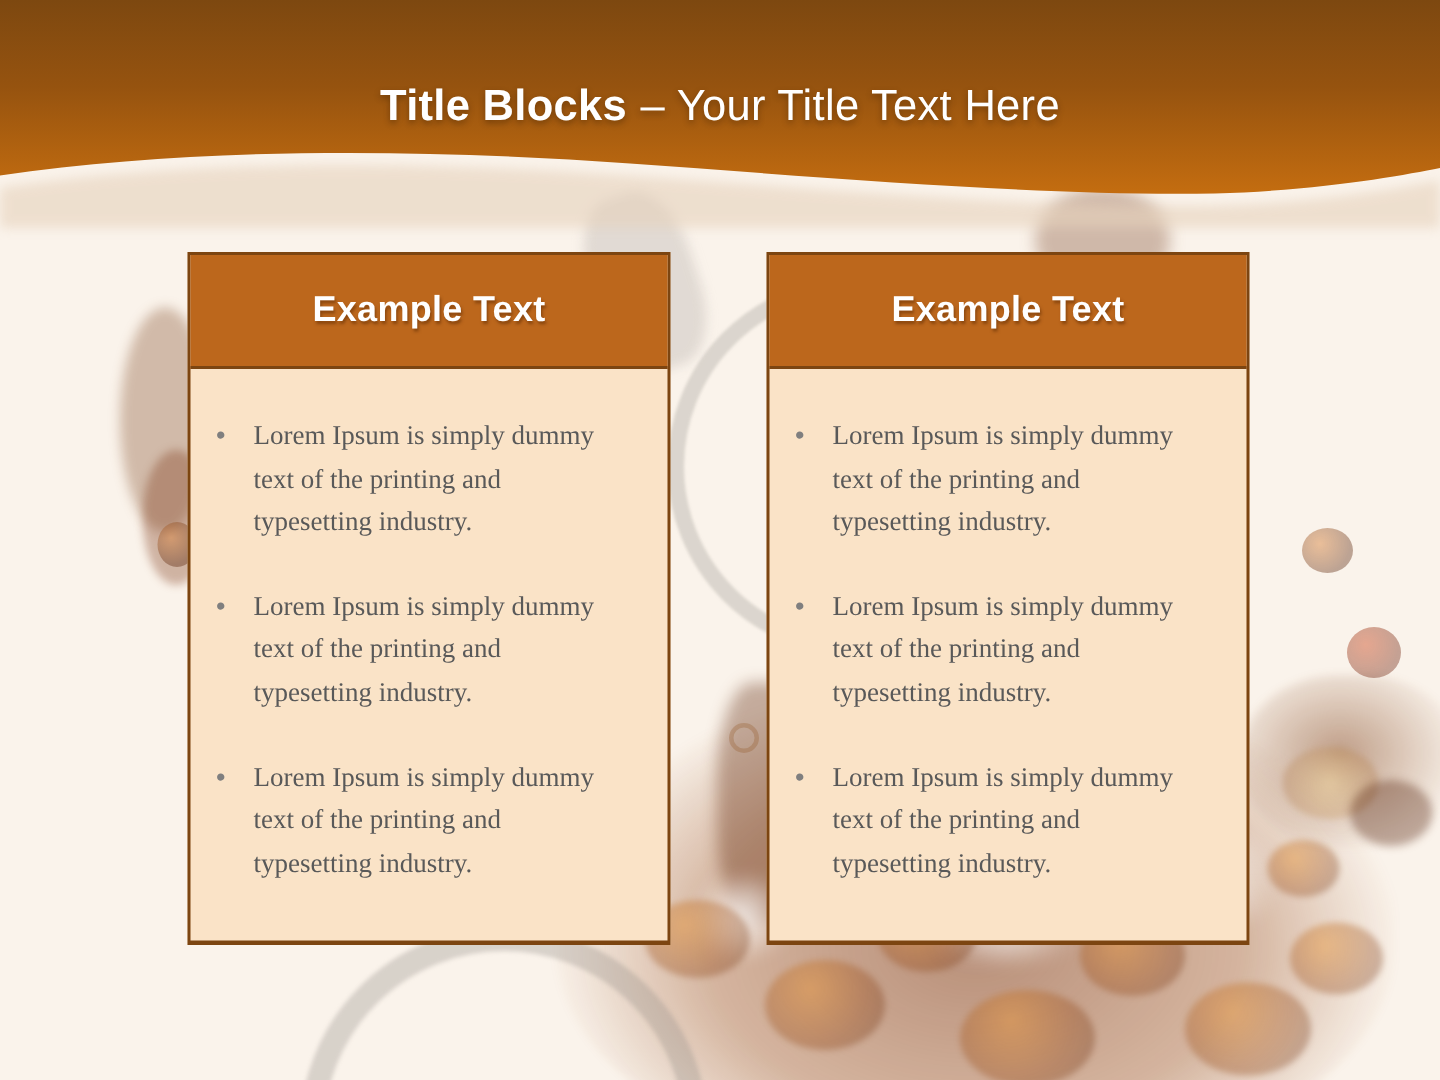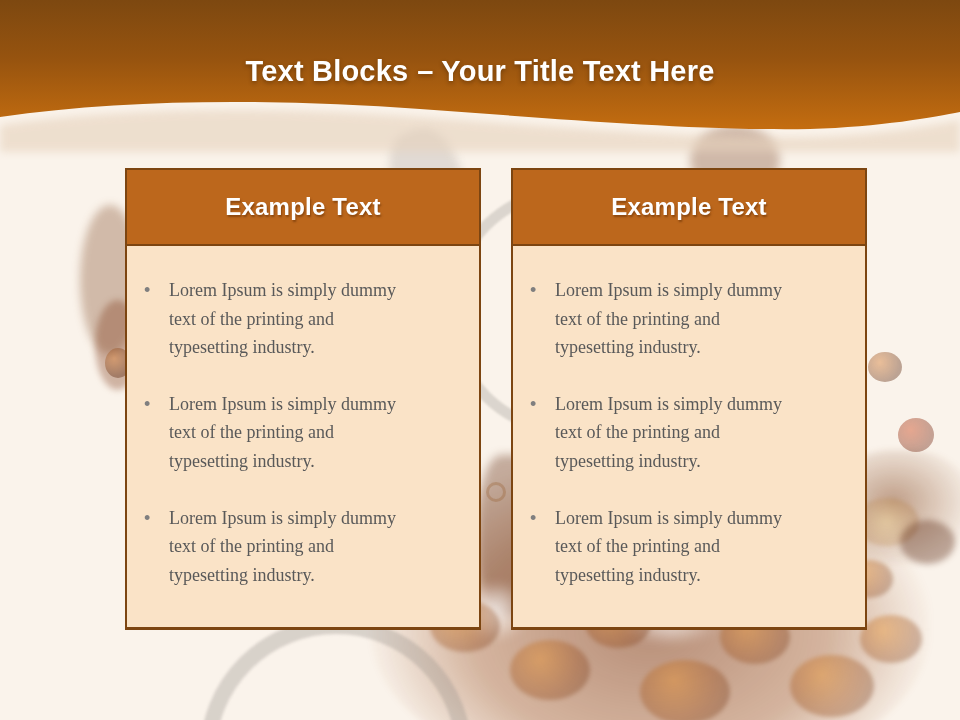--- a/index.html
+++ b/index.html
@@ -59,24 +59,24 @@
     background:radial-gradient(circle, rgba(240,210,150,.9) 0%, rgba(150,80,20,.4) 80%);filter:blur(2px);}
   .splash-right-dk{left:900px;top:520px;width:55px;height:44px;
     background:rgba(80,30,5,.35);filter:blur(3px);}
 
   
   .band{position:absolute;left:0;top:0;z-index:1;}
   .slide-title{position:absolute;left:0;top:52px;width:100%;z-index:2;
     text-align:center;color:var(--title-text,#ffffff);font-size:29px;line-height:38px;
     text-shadow:0 2px 4px rgba(60,30,0,.45);letter-spacing:.2px;}
   .slide-title .em{font-weight:700;}
-  .slide-title .rest{font-weight:700;margin-left:9px;}
+  .slide-title .rest{font-weight:400;margin-left:9px;}
 
   
-  .card{position:absolute;top:168px;width:356px;height:462px;z-index:2;
+  .card{position:absolute;top:168px;width:322px;height:462px;z-index:2;
     box-sizing:border-box;border:2px solid var(--card-border,#7c4511);
     border-bottom-width:3px;background:var(--card-body-bg,#fae3c7);}
   .card.left{left:125px;}
   .card.right{left:511px;}
   .card-header{height:76px;box-sizing:border-box;display:flex;align-items:center;justify-content:center;
     background:var(--card-header-bg,#bc671c);border-bottom:2px solid var(--card-border,#7c4511);}
   .card-header span{color:#fff;font-weight:700;font-size:24px;
     text-shadow:1px 2px 2px rgba(90,40,0,.5);letter-spacing:.2px;}
   .card-body{padding:30px 14px 0 17px;}
   .bullet-row{display:flex;margin-bottom:28px;}
@@ -130,21 +130,21 @@
       </linearGradient>
       <filter id="soft" x="-20%" y="-20%" width="140%" height="140%">
         <feGaussianBlur stdDeviation="4"></feGaussianBlur>
       </filter>
     </defs>
     <path d="M0,125 C130,106 280,107 420,117 C560,127 700,139 810,137 C880,135 935,125 960,120 L960,152 L0,152 Z" fill="#e6d2bc" opacity="0.6" filter="url(#soft)"></path>
     <path d="M0,0 L960,0 L960,112 C935,117 880,127 810,129 C700,131 560,119 420,109 C280,99 130,98 0,117 Z" fill="url(#bandGrad)"></path>
   </svg>
 
   <div class="slide-title">
-    <span class="em">Text Blocks</span><span class="rest">– Your Title Text Here</span>
+    <span class="em">Title Blocks</span><span class="rest">– Your Title Text Here</span>
   </div>
 
   <div class="card left">
     <div class="card-header">
       <span>Example Text</span>
     </div>
     <div class="card-body">
       <div class="bullet-row">
         <span class="bullet">•</span>
         <span class="btext">Lorem Ipsum is simply dummy text of the printing and typesetting industry.</span>

